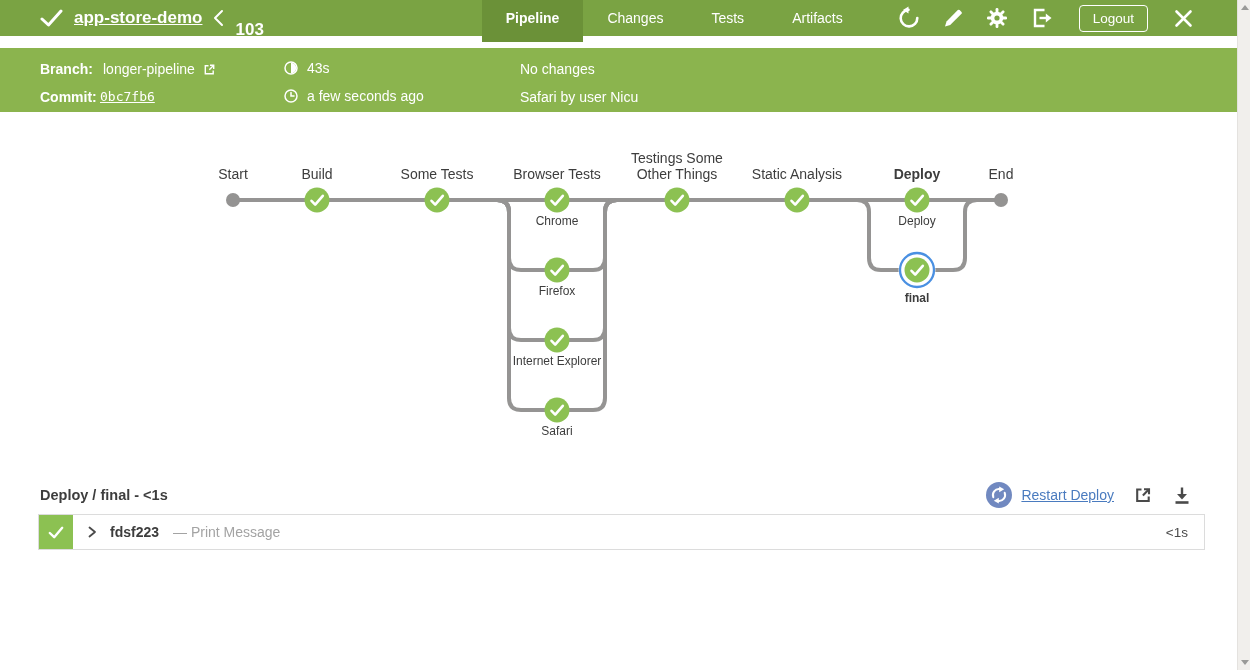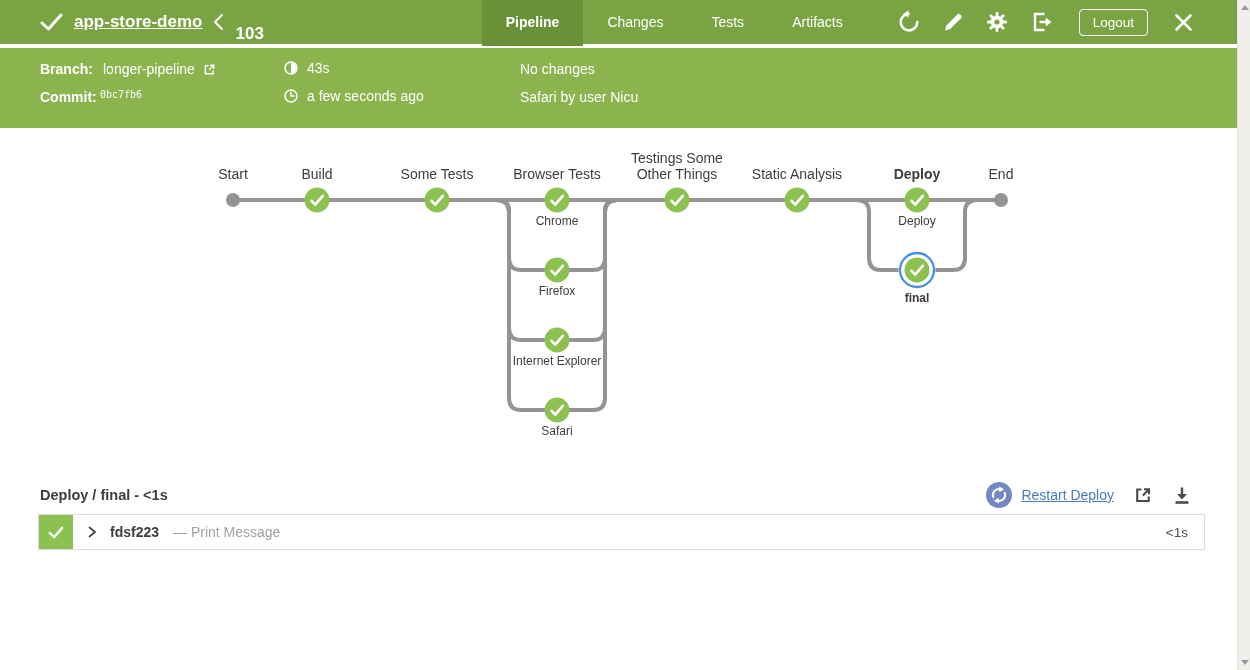--- a/index.html
+++ b/index.html
@@ -5,45 +5,45 @@
   * { box-sizing: border-box; }
   html,body { margin:0; padding:0; }
   body {
     width:1250px; height:670px; position:relative; overflow:hidden;
     background:#ffffff; font-family:"Liberation Sans", sans-serif;
     -webkit-font-smoothing:antialiased;
   }
 
   
   .topbar {
-    position:absolute; top:0; left:0; width:1237px; height:44px;
+    position:absolute; top:0; left:0; width:1237px; height:36px;
     background:#7AA343; display:flex; align-items:center; color:#fff;
   }
   .brand { display:flex; align-items:center; gap:11px; margin-left:40px; white-space:nowrap; }
   .brand-title { font-size:17px; font-weight:bold; text-decoration:underline; cursor:pointer; }
   .run-number { font-size:17px; font-weight:bold;margin-top:24px; }
   .tabs { display:flex; height:48px; margin-left:auto; }
   .tab { padding:3px 24px; display:flex; align-items:center; font-size:14px; cursor:pointer; }
   .tab.active { background:#6B9138; font-weight:bold; }
   .header-icons { display:flex; align-items:center; gap:21px; margin-left:30px; }
   .hicon { display:flex; align-items:center; justify-content:center; cursor:pointer; }
   .logout-btn {
     margin-left:24px; border:1.5px solid #fff; border-radius:4px; background:transparent;
     color:#fff; font-size:13.5px; padding:5px 13px; font-family:inherit; cursor:pointer;
   }
   .close-x { margin-left:26px; margin-right:44px; }
 
   
   .subbar {
-    position:absolute; top:48px; left:0; width:1237px; height:80px;
+    position:absolute; top:48px; left:0; width:1237px; height:64px;
     background:#8BB44E; color:#fff; font-size:14px;
   }
   .subbar .abs { position:absolute; white-space:nowrap; display:flex; align-items:center; gap:8px; }
   .lbl { font-weight:bold; }
-  .mono { font-family:"DejaVu Sans Mono", monospace; font-size:10px; }
+  .mono { font-family:"DejaVu Sans Mono", monospace; font-size:13px;text-decoration:underline; }
 
   
   .graph { position:absolute; top:120px; left:0; width:1250px; height:340px; }
   .graph svg { position:absolute; top:0; left:0; }
   .stage-label {
     position:absolute; width:150px; top:46px; text-align:center;
     font-size:14px; line-height:16px; color:#3d3d3d;
   }
   .stage-label.two-line { top:30px; width:130px; }
   .stage-label.bold, .node-label.bold { font-weight:bold; }

